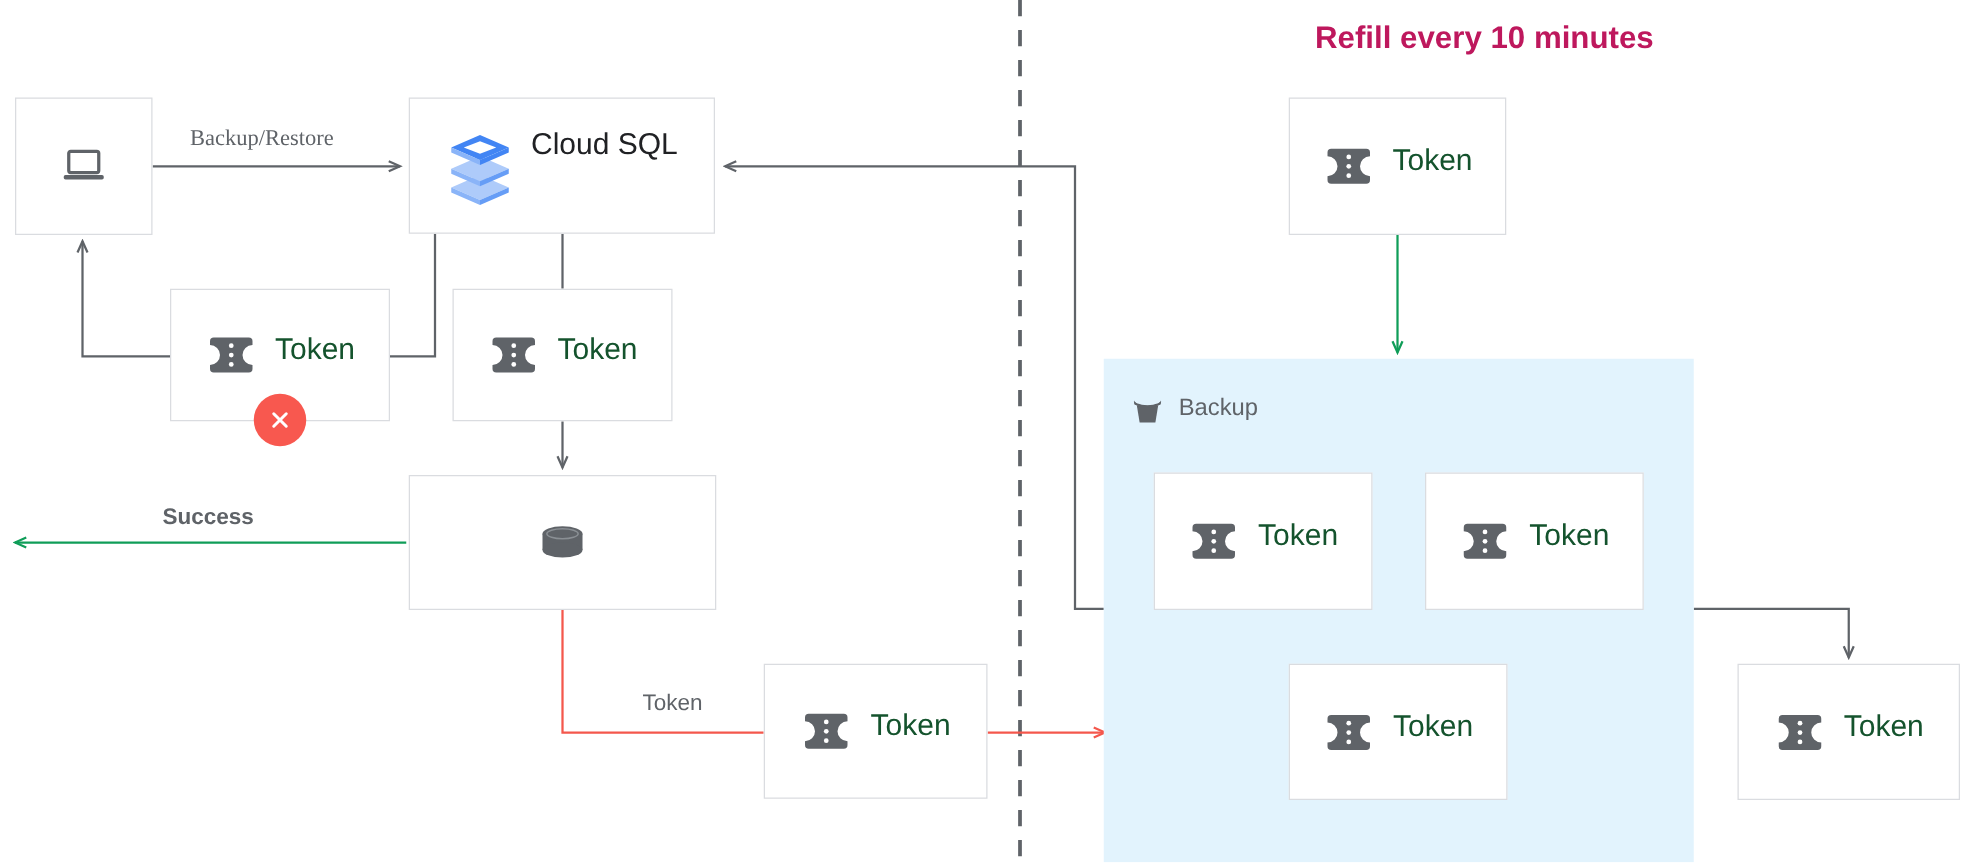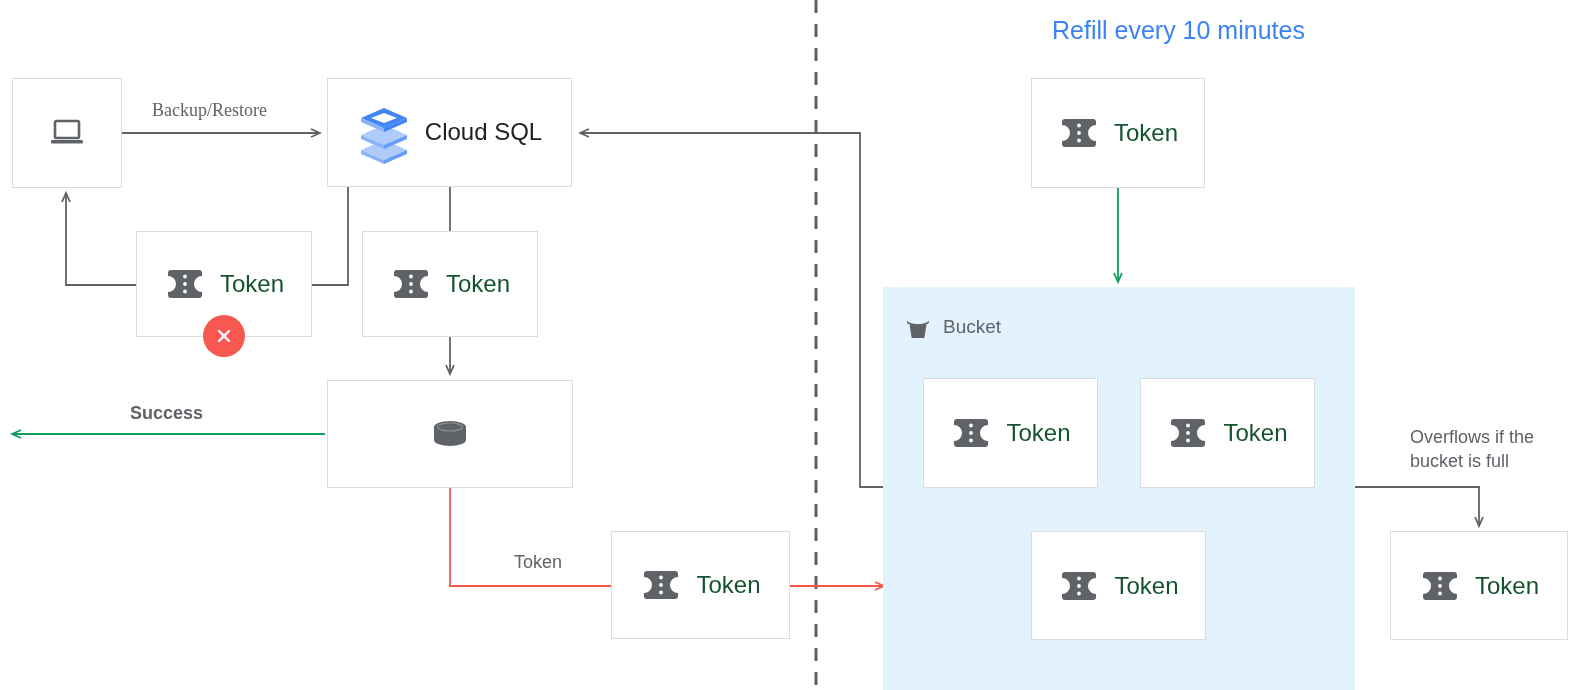--- a/index.html
+++ b/index.html
@@ -4,30 +4,30 @@
 <style>
   html,body{margin:0;padding:0;background:#ffffff;}
   body{font-family:"Liberation Sans","DejaVu Sans",sans-serif;}
   #canvas{position:relative;width:1582px;height:690px;background:#fff;overflow:hidden;}
 
   .box{position:absolute;background:#fff;border:1px solid #dadce0;box-sizing:border-box;
        display:flex;align-items:center;justify-content:center;}
   .node-label{font-size:24px;color:#202124;line-height:1.18;white-space:pre-line;}
   .token-label{font-size:24px;color:#14532d;}
   .edge-label{position:absolute;font-size:18px;color:#5f6368;line-height:1.35;}
-  .title{position:absolute;font-size:25px;font-weight:normal;color:#3b82f6;}
+  .title{position:absolute;font-size:25px;font-weight:bold;color:#be185d;}
 
   .bucket-panel{position:absolute;background:#e2f3fd;}
   .bucket-head{position:absolute;display:flex;align-items:center;gap:10px;}
   .bucket-name{font-size:19px;color:#5f6368;}
 
   svg.lines{position:absolute;left:0;top:0;width:1582px;height:690px;pointer-events:none;}
 
   .icon{display:block;}
-  .row{display:flex;align-items:center;gap:14px;}
+  .row{display:flex;align-items:flex-start;gap:14px;}
 
   .xbadge{position:absolute;width:42px;height:42px;border-radius:50%;background:#f8584f;
           display:flex;align-items:center;justify-content:center;}
 </style>
 </head>
 <body>
 
 <div id="canvas">
 
   <svg class="lines" viewBox="0 0 1582 690">
@@ -71,21 +71,21 @@
   <div class="bucket-head" style="left:903px;top:312px;">
     <span>
       <svg class="icon" width="30" height="30" viewBox="0 0 30 30">
         <path d="M6.5 12.5 L23.5 12.5 L21.3 26 L8.7 26 Z" fill="#5f6368"></path>
         <path d="M4 9.2 C4 9.2 8.5 12.2 15 12.2 C21.5 12.2 26 9.2 26 9.2
                  L25.2 11.6 C25.2 11.6 21.2 14.2 15 14.2 C8.8 14.2 4.8 11.6 4.8 11.6 Z" fill="#5f6368"></path>
         <path d="M4.2 8.4 L6.2 11.0 L4.6 11.6 Z" fill="#5f6368"></path>
         <path d="M25.8 8.4 L23.8 11.0 L25.4 11.6 Z" fill="#5f6368"></path>
       </svg>
     </span>
-    <span class="bucket-name">Bucket</span>
+    <span class="bucket-name">Backup</span>
   </div>
 
   <div class="title" style="left:1052px;top:16px;">Refill every 10 minutes</div>
 
   <div class="box" style="left:12px;top:78px;width:110px;height:110px;">
     <span>
       <svg class="icon" width="40" height="34" viewBox="0 0 40 34">
         <rect x="8" y="5" width="24" height="17" rx="1.6" fill="none" stroke="#5f6368" stroke-width="2.6"></rect>
         <rect x="4" y="24" width="32" height="3.6" rx="1.4" fill="#5f6368"></rect>
       </svg>
@@ -252,16 +252,14 @@
       <span class="token-label">Token</span>
     </div>
   </div>
 
   <div class="edge-label" style="left:152px;top:98px;font-family:Liberation Serif, serif;">Backup/Restore</div>
 
   <div class="edge-label" style="left:130px;top:401px;font-weight:bold;">Success</div>
 
   <div class="edge-label" style="left:514px;top:550px;">Token</div>
 
-  <div class="edge-label" style="left:1410px;top:425px;white-space:pre-line;">Overflows if the
-bucket is full</div>
 
 </div>
 
 </body></html>

